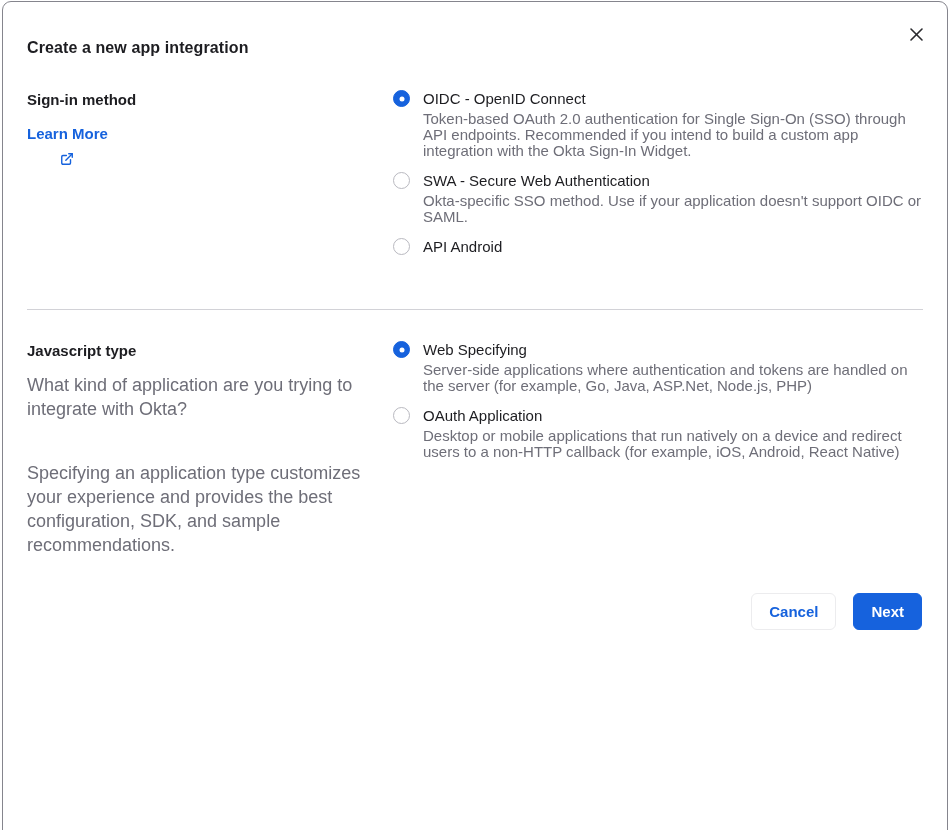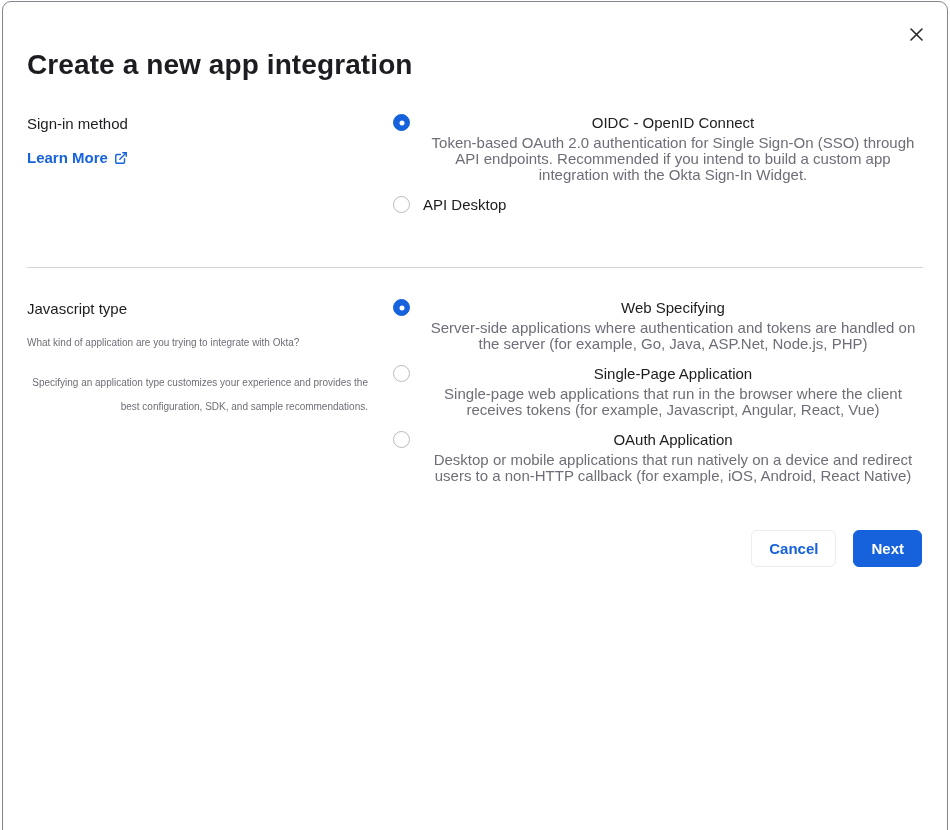--- a/index.html
+++ b/index.html
@@ -21,76 +21,75 @@
   .modal {
     position: absolute;
     left: 2px; top: 1px;
     width: 946px; height: 840px;
     background: #ffffff;
     border: 1px solid var(--modal-border);
     border-radius: 9px;
     padding: 37px 24px 0 24px;
   }
   .modal-title {
-    font-size: 28px;
+    font-size: 16px;
     font-weight: bold;
     letter-spacing: 0.1px;
     color: var(--text-dark);
-    margin-top: 10px;
   }
   .close-btn {
     position: absolute;
     top: 21px; right: 20px;
     width: 22px; height: 22px;
     background: transparent;
     border: none;
     cursor: pointer;
     display: flex; align-items: center; justify-content: center;
     color: #2a2a2e;
   }
   .section {
     display: grid;
     grid-template-columns: 341px 1fr;
     column-gap: 25px;
     margin-top: 30px;
   }
   .left-col { padding-top: 1px; }
   .left-heading {
     font-size: 15px;
-    font-weight: normal;
+    font-weight: bold;
     line-height: 24px;
     color: var(--text-dark);
   }
   .left-para {
-    font-size: 10px;
+    font-size: 18px;
     line-height: 24px;
     color: var(--text-muted);
     margin-top: 10px;
   }
-  .left-para + .left-para { margin-top: 16px; text-align: right; }
+  .left-para + .left-para { margin-top: 40px; }
   .learn-more {
     display: inline-flex;
     align-items: center;
     gap: 6px;
     margin-top: 10px;
     font-size: 15px;
     font-weight: bold;
     line-height: 24px;
     color: var(--accent-blue);
     text-decoration: none;
     cursor: pointer;
+    flex-direction: column;
   }
   .options { display: flex; flex-direction: column; }
   .option {
     display: flex;
     align-items: flex-start;
     gap: 13px;
     margin-bottom: 10px;
     cursor: pointer;
-    text-align: center;
   }
   .radio {
     flex: 0 0 auto;
     width: 17px; height: 17px;
     margin-top: 3px;
     border-radius: 50%;
     border: 1.5px solid var(--radio-border);
     background: #ffffff;
     position: relative;
   }
@@ -187,21 +186,28 @@
       <div class="option">
         <span class="radio checked"></span>
         <span class="option-text">
           <span class="option-label">OIDC - OpenID Connect</span>
           <div class="option-desc">Token-based OAuth 2.0 authentication for Single Sign-On (SSO) through API endpoints. Recommended if you intend to build a custom app integration with the Okta Sign-In Widget.</div>
         </span>
       </div>
       <div class="option">
         <span class="radio"></span>
         <span class="option-text">
-          <span class="option-label">API Desktop</span>
+          <span class="option-label">SWA - Secure Web Authentication</span>
+          <div class="option-desc">Okta-specific SSO method. Use if your application doesn't support OIDC or SAML.</div>
+        </span>
+      </div>
+      <div class="option">
+        <span class="radio"></span>
+        <span class="option-text">
+          <span class="option-label">API Android</span>
         </span>
       </div>
     </div>
   </div>
 
   <hr class="divider">
 
   <div class="section divider-section">
     <div class="left-col">
       <div class="left-heading">Javascript type</div>
@@ -212,27 +218,20 @@
       <div class="option">
         <span class="radio checked"></span>
         <span class="option-text">
           <span class="option-label">Web Specifying</span>
           <div class="option-desc">Server-side applications where authentication and tokens are handled on the server (for example, Go, Java, ASP.Net, Node.js, PHP)</div>
         </span>
       </div>
       <div class="option">
         <span class="radio"></span>
         <span class="option-text">
-          <span class="option-label">Single-Page Application</span>
-          <div class="option-desc">Single-page web applications that run in the browser where the client receives tokens (for example, Javascript, Angular, React, Vue)</div>
-        </span>
-      </div>
-      <div class="option">
-        <span class="radio"></span>
-        <span class="option-text">
           <span class="option-label">OAuth Application</span>
           <div class="option-desc">Desktop or mobile applications that run natively on a device and redirect users to a non-HTTP callback (for example, iOS, Android, React Native)</div>
         </span>
       </div>
     </div>
   </div>
 
   <div class="footer">
     <button class="btn btn-cancel">Cancel</button>
     <button class="btn btn-next">Next</button>

